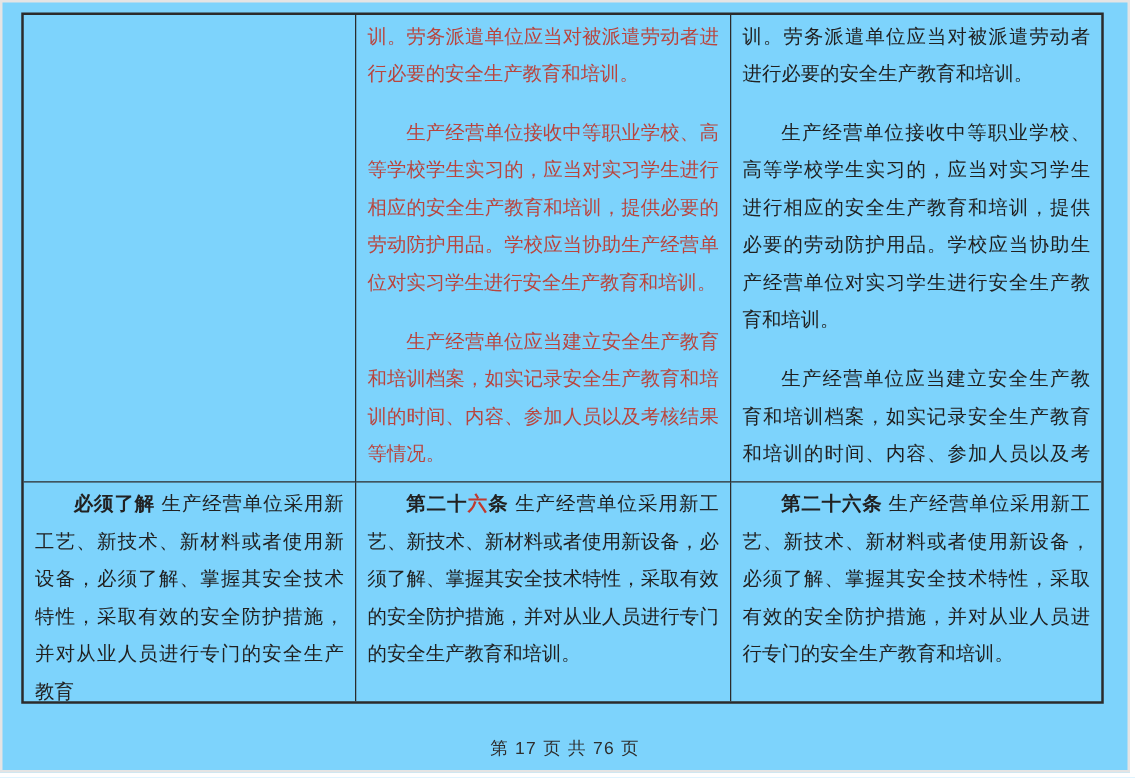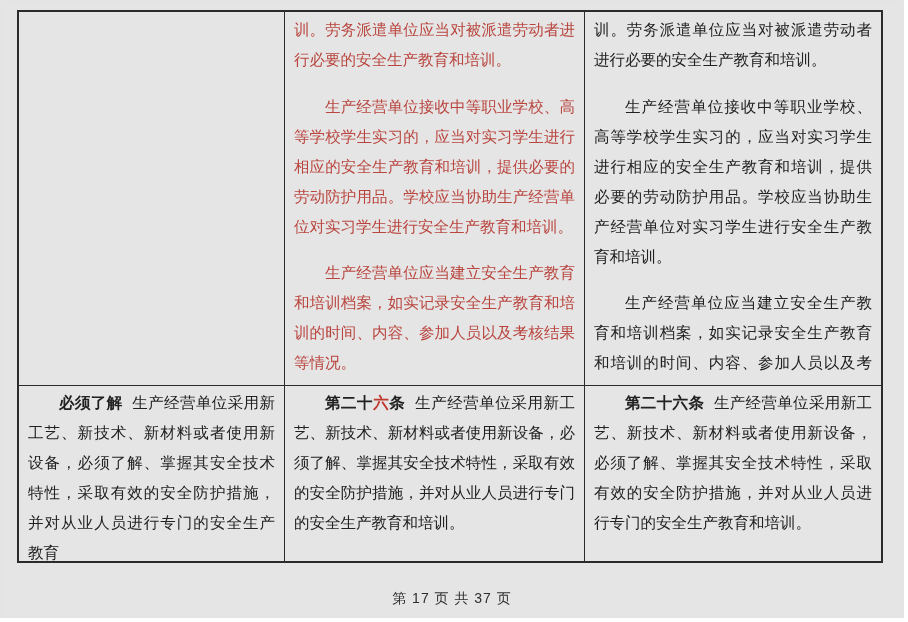--- a/index.html
+++ b/index.html
@@ -8,21 +8,21 @@
     width: 908px;
     height: 622px;
     background: #ffffff;
     font-family: "Liberation Sans", sans-serif;
     overflow: hidden;
   }
   .page {
     position: relative;
     width: 904px;
     height: 618px;
-    background: #e5e5e5;
+    background: #7dd3fc;
     border: 2px solid #e4e4e4;
     box-sizing: border-box;
   }
   .comparison-table {
     position: absolute;
     left: 15px;
     top: 8px;
     width: 866px;
     height: 553px;
     box-sizing: border-box;
@@ -40,21 +40,21 @@
   .cell.row-top { border-bottom: 1px solid #2b2b2b; }
   .para {
     margin: 0 0 17px 0;
     font-size: 15.5px;
     line-height: 30px;
     color: #212121;
     text-align: justify;
     text-justify: inter-ideograph;
     text-indent: 2em;
   }
-  .para:last-child { margin-bottom: 0; font-family: Liberation Mono, monospace; }
+  .para:last-child { margin-bottom: 0; }
   .para.no-indent { text-indent: 0; }
   .para.red-text { color: #b9453e; }
   .term { font-weight: bold; color: #212121; }
   .term-red { font-weight: bold; color: #c0392f; }
   .footer {
     position: absolute;
     left: 0;
     top: 588px;
     width: 100%;
     text-align: center;
@@ -91,15 +91,15 @@
     <div class="cell col-b">
       <p class="para"><span class="term">第二十</span><span class="term-red">六</span><span class="term">条</span><span> 生产经营单位采用新工艺、新技术、新材料或者使用新设备，必须了解、掌握其安全技术特性，采取有效的安全防护措施，并对从业人员进行专门的安全生产教育和培训。</span></p>
     </div>
 
     <div class="cell">
       <p class="para"><span class="term">第二十六条</span><span> 生产经营单位采用新工艺、新技术、新材料或者使用新设备，必须了解、掌握其安全技术特性，采取有效的安全防护措施，并对从业人员进行专门的安全生产教育和培训。</span></p>
     </div>
 
   </div>
 
-  <div class="footer">第 17 页 共 37 页</div>
+  <div class="footer">第 17 页 共 76 页</div>
 
 </div>
 
 </body></html>

